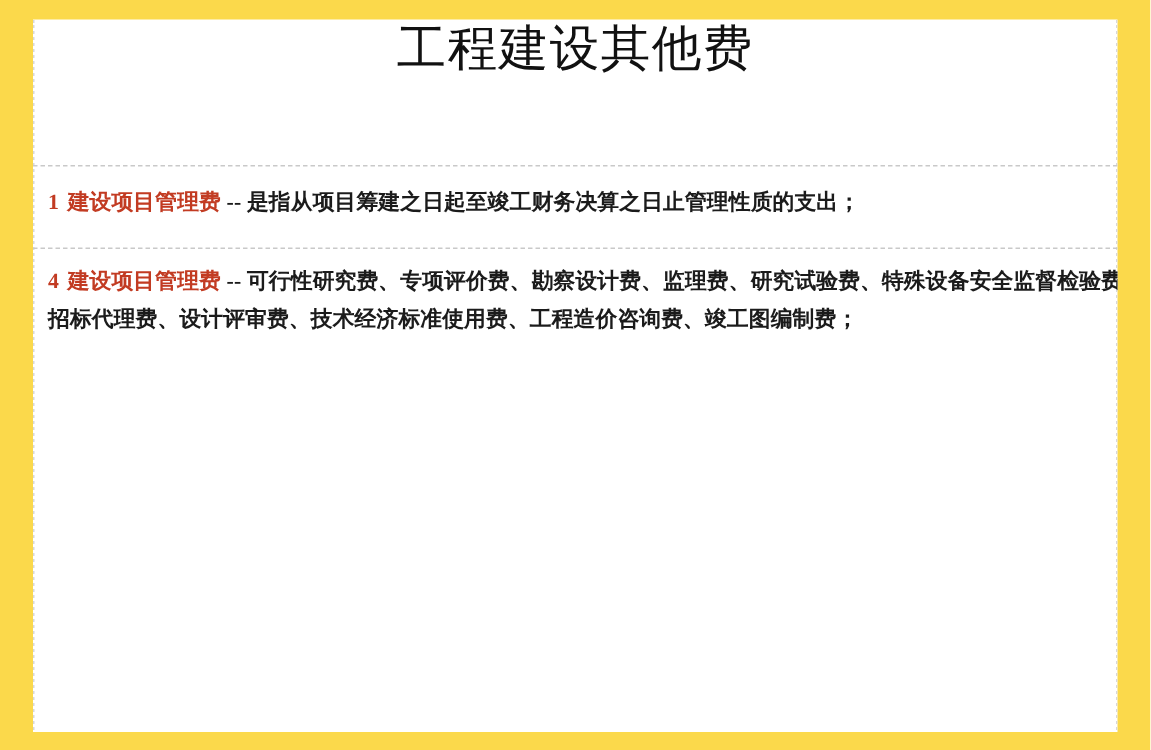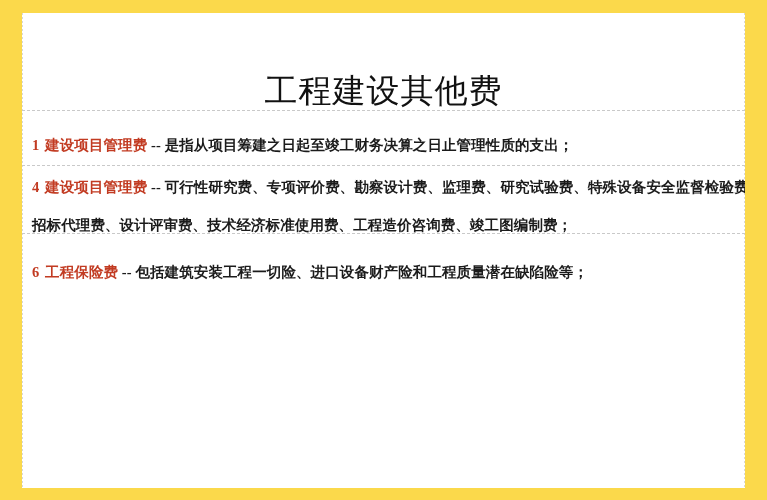--- a/index.html
+++ b/index.html
@@ -47,21 +47,21 @@
   .vguide.right { right: 0px; }
 
   
   #title-block {
     position: absolute;
     left: 0;
     top: 0;
     width: 723px;
     height: 97px;
     display: flex;
-    align-items: flex-end;
+    align-items: flex-start;
     justify-content: center;
     box-sizing: border-box;
   }
   #title-text {
     font-family: "DejaVu Sans", "Liberation Sans", sans-serif;
     font-size: 33px;
     line-height: 1.15;
     color: #111111;
     letter-spacing: 1px;
     white-space: nowrap;
@@ -76,21 +76,21 @@
     box-sizing: border-box;
   }
 
   .row {
     position: relative;
     box-sizing: border-box;
     border-top: 1px dashed #c9c9c9;
     padding: 0 8px 0 10px;
     display: flex;
     flex-direction: column;
-    justify-content: center;
+    justify-content: flex-start;
   }
   .row.last { border-bottom: 1px dashed #c9c9c9; }
 
   .row-line {
     font-size: 14.5px;
     line-height: 1.28;
     color: #1b1b1b;
     white-space: nowrap;
     letter-spacing: 0.1px;
   }
@@ -112,21 +112,21 @@
 
   
   .r1 { height: 55px; padding-top: 15px; }
   .r2 { height: 55px; padding-top: 15px; }
   .r3 { height: 55px; padding-top: 15px; }
   .r4 { height: 68px; padding-top: 13px; }
   .r5 { height: 52px; padding-top: 13px; }
   .r6 { height: 63px; padding-top: 15px; }
   .r7 { height: 40px; padding-top: 15px; }
 
-  .r4 .row-line + .row-line { margin-top: 19px; }
+  .r4 .row-line + .row-line { margin-top: 6px; }
 </style>
 </head>
 <body>
 
 <div id="slide">
 
   <div id="page">
 
     <div class="vguide left"></div>
     <div class="vguide right"></div>
@@ -154,25 +154,17 @@
           <span class="term">建设项目管理费</span>
           <span class="desc">--</span>
           <span class="desc">可行性研究费、专项评价费、勘察设计费、监理费、研究试验费、特殊设备安全监督检验费、</span>
         </div>
         <div class="row-line">
           <span class="desc">招标代理费、设计评审费、技术经济标准使用费、工程造价咨询费、竣工图编制费；</span>
         </div>
       </div>
 
 
-      <div class="row r6">
-        <div class="row-line">
-          <span class="num">6</span>
-          <span class="term">工程保险费</span>
-          <span class="desc">--</span>
-          <span class="desc">包括建筑安装工程一切险、进口设备财产险和工程质量潜在缺陷险等；</span>
-        </div>
-      </div>
 
 
     </div>
   </div>
 </div>
 
 </body></html>

